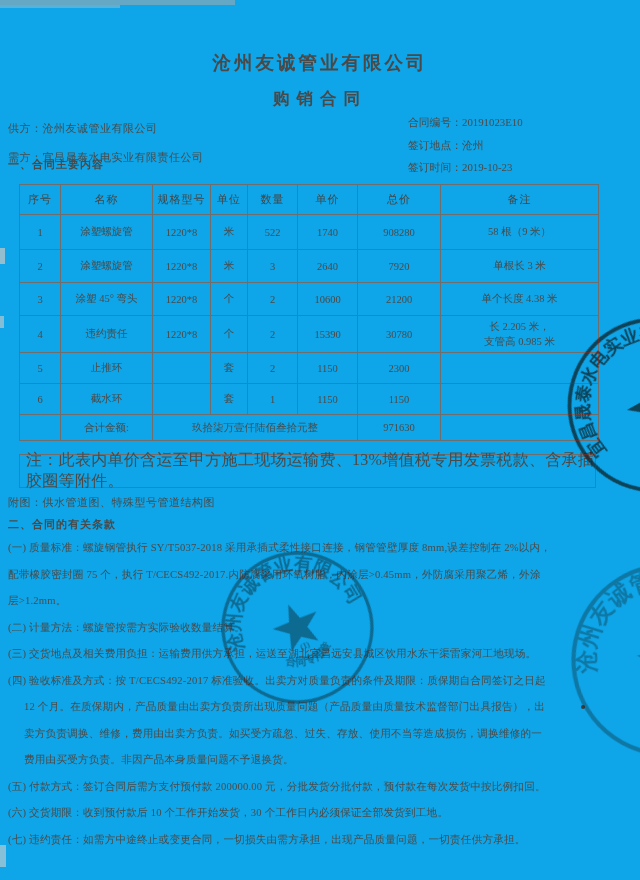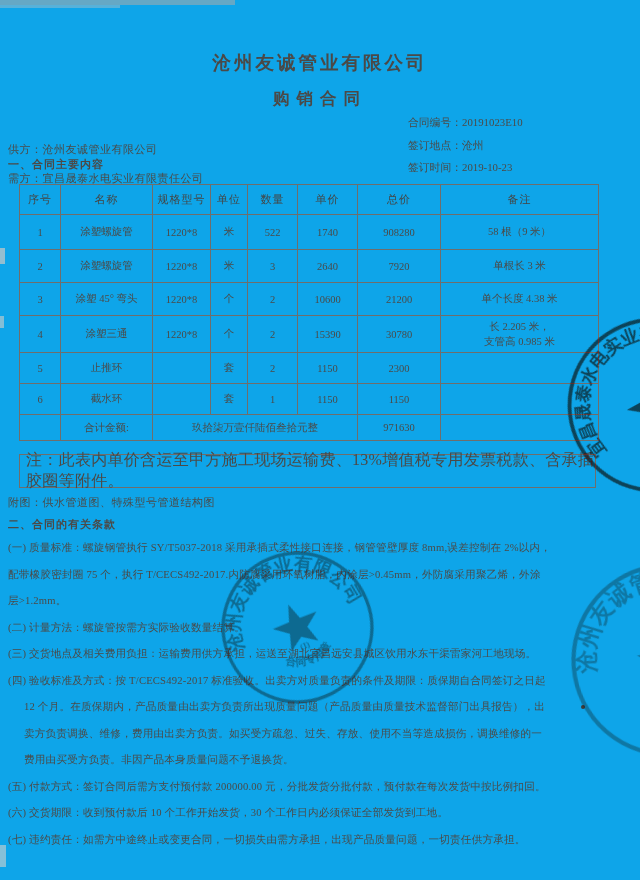--- a/index.html
+++ b/index.html
@@ -9,21 +9,21 @@
 
   
   .smudge{position:absolute;pointer-events:none;}
   .dot{position:absolute;width:4px;height:4px;border-radius:50%;background:#3c3b39;}
 
   
   .title{position:absolute;top:50px;left:0;width:640px;text-align:center;
          font-size:18.5px;font-weight:600;letter-spacing:3px;color:#4a4947;}
   .subtitle{position:absolute;top:88px;left:0;width:640px;text-align:center;
          font-size:16.5px;font-weight:600;letter-spacing:7px;color:#4a4947;}
-  .party{position:absolute;left:8px;font-size:11px;letter-spacing:0.5px;margin-top:21px;}
+  .party{position:absolute;left:8px;font-size:11px;letter-spacing:0.5px;}
   .meta{position:absolute;left:408px;top:111px;font-size:10.8px;line-height:22.5px;}
   .sec-heading{position:absolute;left:8px;font-size:11px;font-weight:600;letter-spacing:1px;}
 
   
   .items{position:absolute;left:19px;top:184px;}
   table{border-collapse:collapse;width:579px;table-layout:fixed;}
   th,td{border:1px solid #6f6e6c;text-align:center;padding:0;
         font-size:10.5px;font-weight:normal;color:#4b4a48;overflow:hidden;}
   thead tr{height:30px;}
   thead th{font-size:11px;color:#454442;letter-spacing:1px;}
@@ -127,21 +127,21 @@
           <td>涂塑 45° 弯头</td>
           <td>1220*8</td>
           <td>个</td>
           <td>2</td>
           <td>10600</td>
           <td>21200</td>
           <td>单个长度 4.38 米</td>
         </tr>
         <tr>
           <td>4</td>
-          <td>涂塑三通</td>
+          <td>违约责任</td>
           <td>1220*8</td>
           <td>个</td>
           <td>2</td>
           <td>15390</td>
           <td>30780</td>
           <td>
             <div class="note2">长 2.205 米，</div>
             <div class="note2">支管高 0.985 米</div>
           </td>
         </tr>

